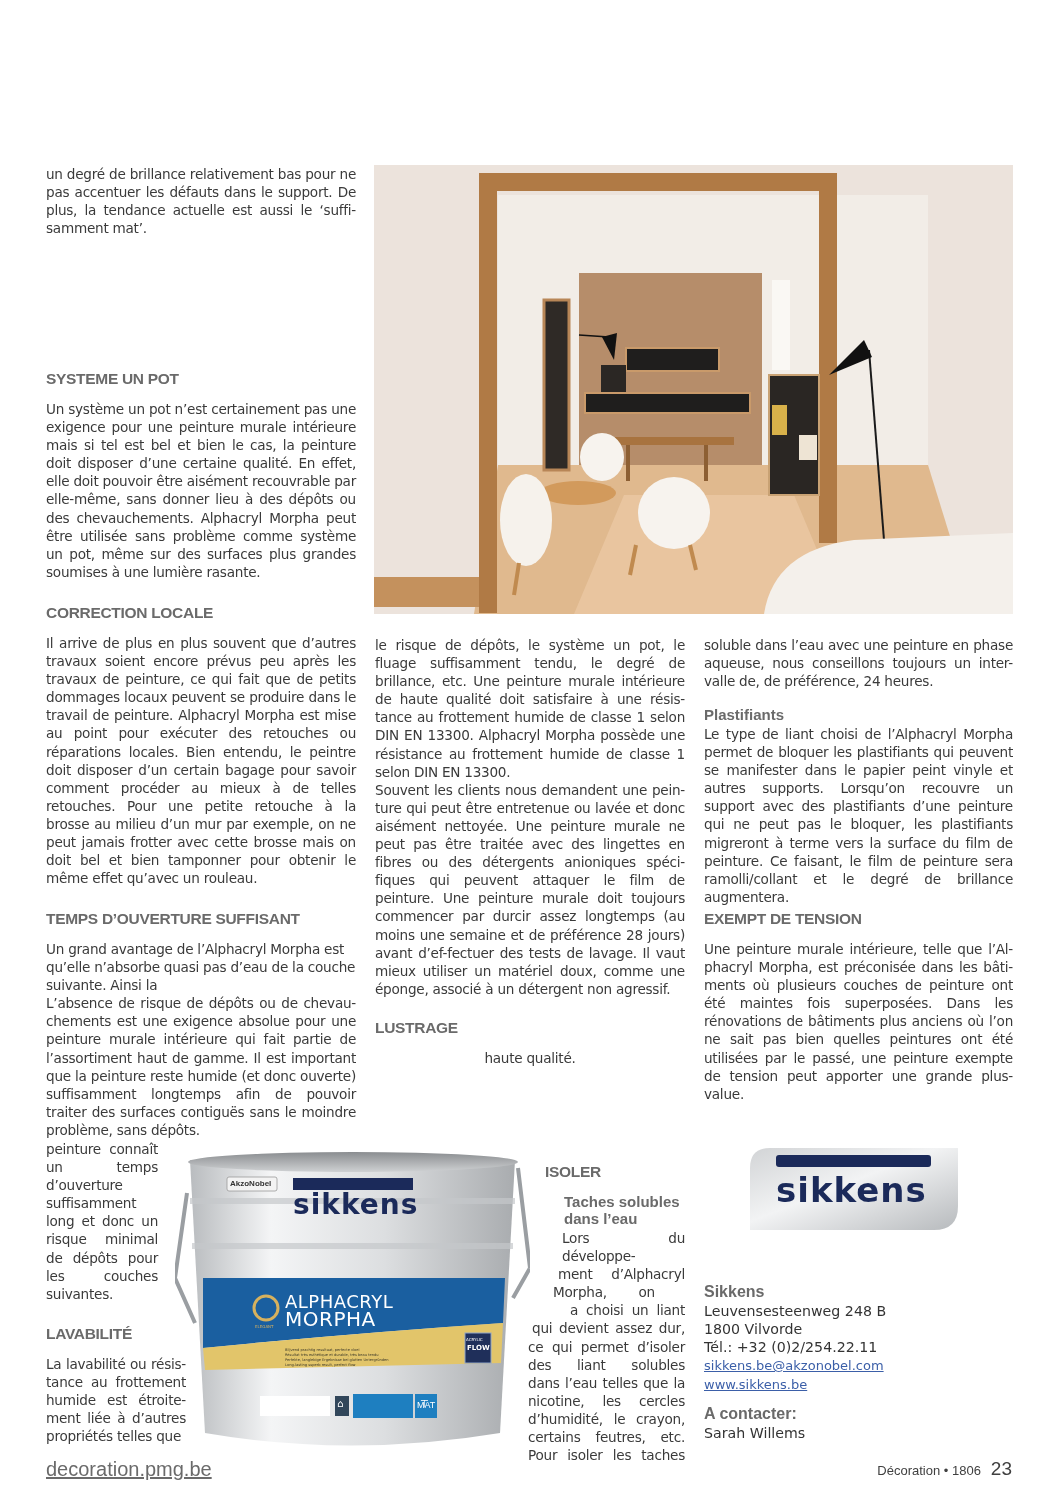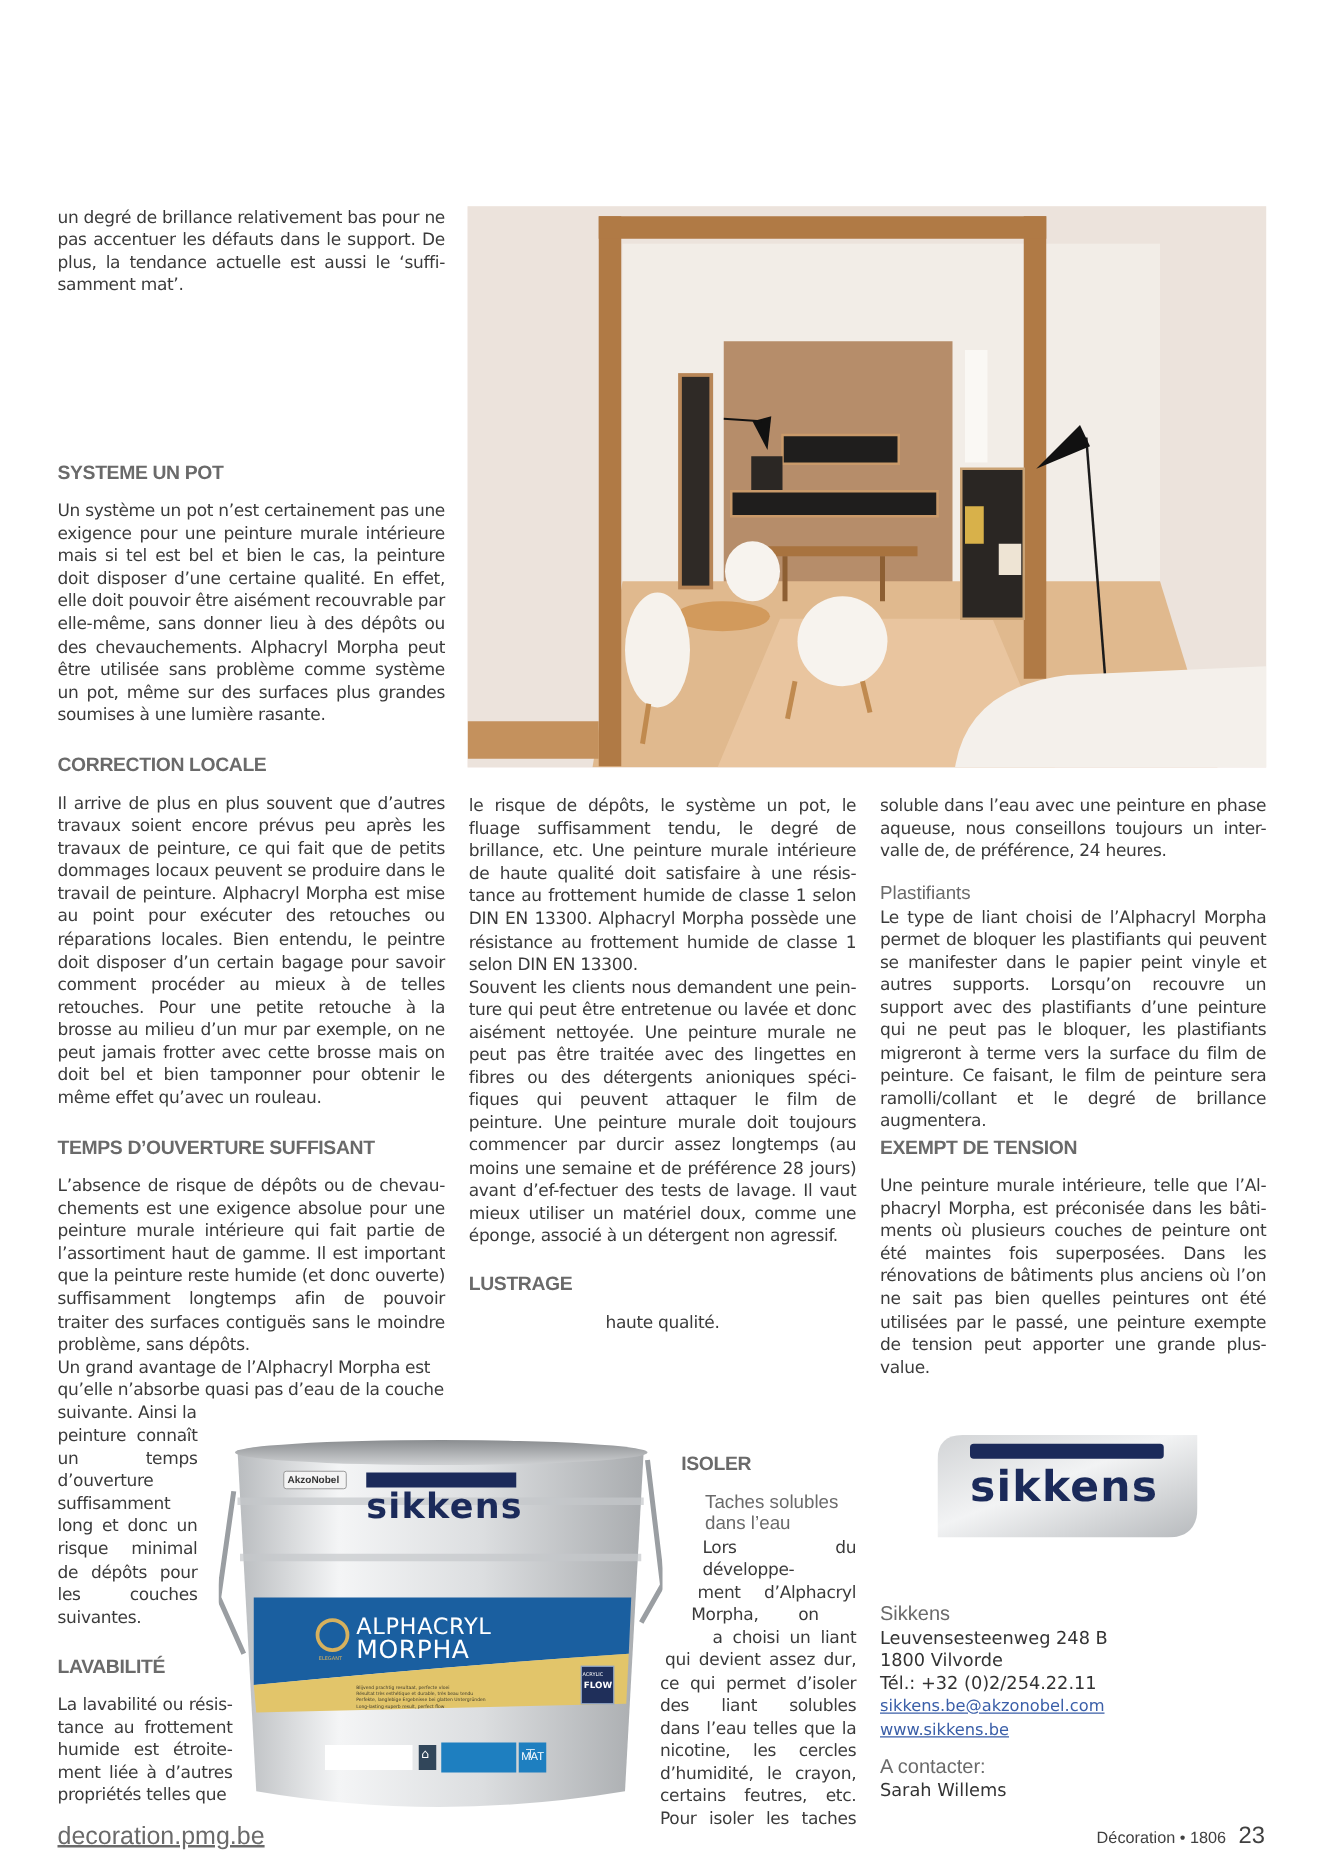--- a/index.html
+++ b/index.html
@@ -2,21 +2,21 @@
 <html><head>
 <meta charset="utf-8">
 <style>
   * { box-sizing: border-box; margin: 0; padding: 0; }
   html, body { width: 1058px; height: 1496px; background: #ffffff; overflow: hidden; }
   body { position: relative; font-family: "DejaVu Sans", sans-serif; color: #3a3a3a; }
 
   .txt { font-size: 13.6px; line-height: 18.1px; text-align: justify; letter-spacing: -0.25px; color: #3a3a3a; font-family: "DejaVu Sans", sans-serif; }
   .txt p { margin: 0; }
   .head { font-family: "Liberation Sans", sans-serif; font-weight: bold; font-size: 15.5px; color: #6a6a6a; letter-spacing: -0.3px; }
-  .subhead { font-family: "Liberation Sans", sans-serif; font-weight: normal; font-size: 15px; color: #6a6a6a; }
+  .subhead { font-family: "Liberation Sans", sans-serif; font-weight: bold; font-size: 15px; color: #6a6a6a; }
 
   .abs { position: absolute; }
 
   
   #photo { position: absolute; left: 374px; top: 165px; width: 639px; height: 449px; overflow: hidden; background: #efe6df; }
 
   
   #bucket { position: absolute; left: 175px; top: 1148px; width: 355px; height: 305px; }
 
   
@@ -37,22 +37,22 @@
 </div>
 
 <div class="abs head" style="left:46px; top:370px;">SYSTEME UN POT</div>
 <div class="abs txt" style="left:46px; top:400px; width:310px;">Un système un pot n’est certainement pas une exigence pour une peinture murale intérieure mais si tel est bel et bien le cas, la peinture doit disposer d’une certaine qualité. En effet, elle doit pouvoir être aisément recouvrable par elle-même, sans donner lieu à des dépôts ou des chevauchements. Alphacryl Morpha peut être utilisée sans problème comme système un pot, même sur des surfaces plus grandes soumises à une lumière rasante.</div>
 
 <div class="abs head" style="left:46px; top:604px;">CORRECTION LOCALE</div>
 <div class="abs txt" style="left:46px; top:634px; width:310px;">Il arrive de plus en plus souvent que d’autres travaux soient encore prévus peu après les travaux de peinture, ce qui fait que de petits dommages locaux peuvent se produire dans le travail de peinture. Alphacryl Morpha est mise au point pour exécuter des retouches ou réparations locales. Bien entendu, le peintre doit disposer d’un certain bagage pour savoir comment procéder au mieux à de telles retouches. Pour une petite retouche à la brosse au milieu d’un mur par exemple, on ne peut jamais frotter avec cette brosse mais on doit bel et bien tamponner pour obtenir le même effet qu’avec un rouleau.</div>
 
 <div class="abs head" style="left:46px; top:910px;">TEMPS D’OUVERTURE SUFFISANT</div>
 <div class="abs txt" style="left:46px; top:940px; width:310px;">
+  <p style="text-align:left;">Un grand avantage de l’Alphacryl Morpha est qu’elle n’absorbe quasi pas d’eau de la couche suivante. Ainsi la</p>
   <p>L’absence de risque de dépôts ou de chevau-chements est une exigence absolue pour une peinture murale intérieure qui fait partie de l’assortiment haut de gamme. Il est important que la peinture reste humide (et donc ouverte) suffisamment longtemps afin de pouvoir traiter des surfaces contiguës sans le moindre problème, sans dépôts.</p>
-  <p style="text-align:left;">Un grand avantage de l’Alphacryl Morpha est qu’elle n’absorbe quasi pas d’eau de la couche suivante. Ainsi la</p>
 </div>
 <div class="abs txt" style="left:46px; top:1140px; width:112px;">peinture connaît un temps d’ouverture suffisamment long et donc un risque minimal de dépôts pour les couches suivantes.</div>
 
 <div class="abs head" style="left:46px; top:1325px;">LAVABILITÉ</div>
 <div class="abs txt" style="left:46px; top:1355px; width:140px;">La lavabilité ou résis-tance au frottement humide est étroite-ment liée à d’autres propriétés telles que</div>
 
 <div id="photo">
   <svg width="639" height="449" viewBox="0 0 639 449">
 
     <rect x="0" y="0" width="639" height="449" fill="#ece3dc"></rect>

